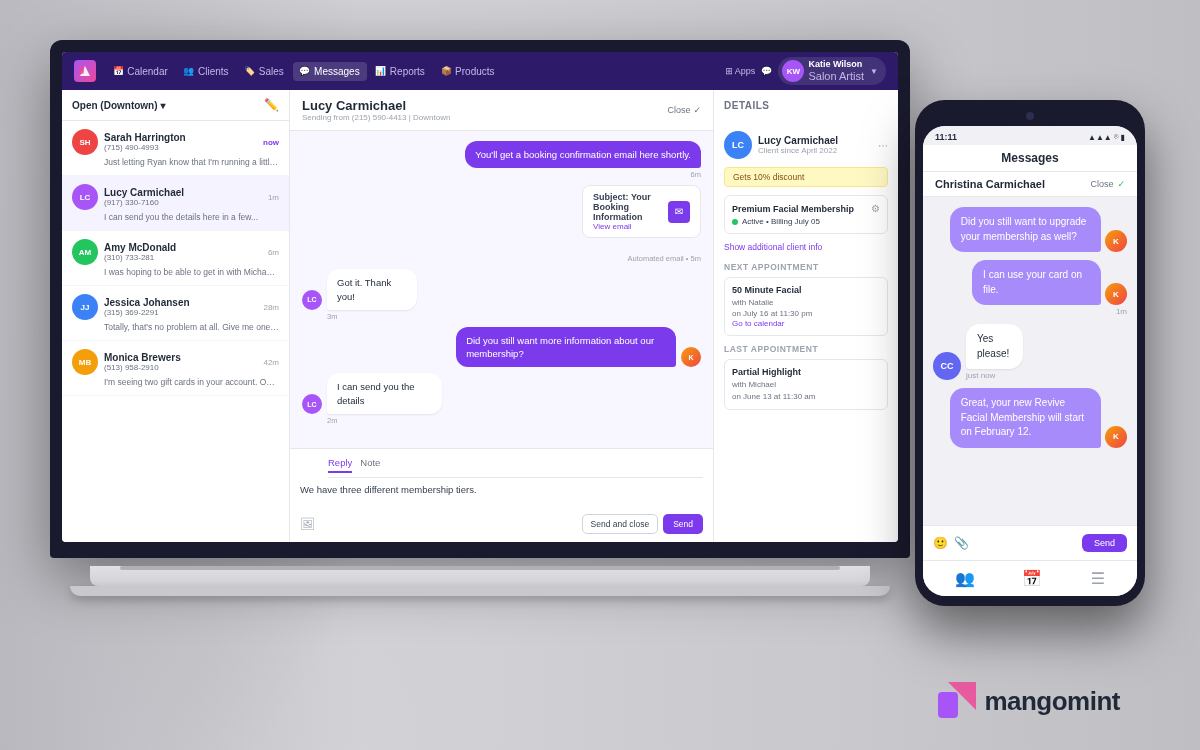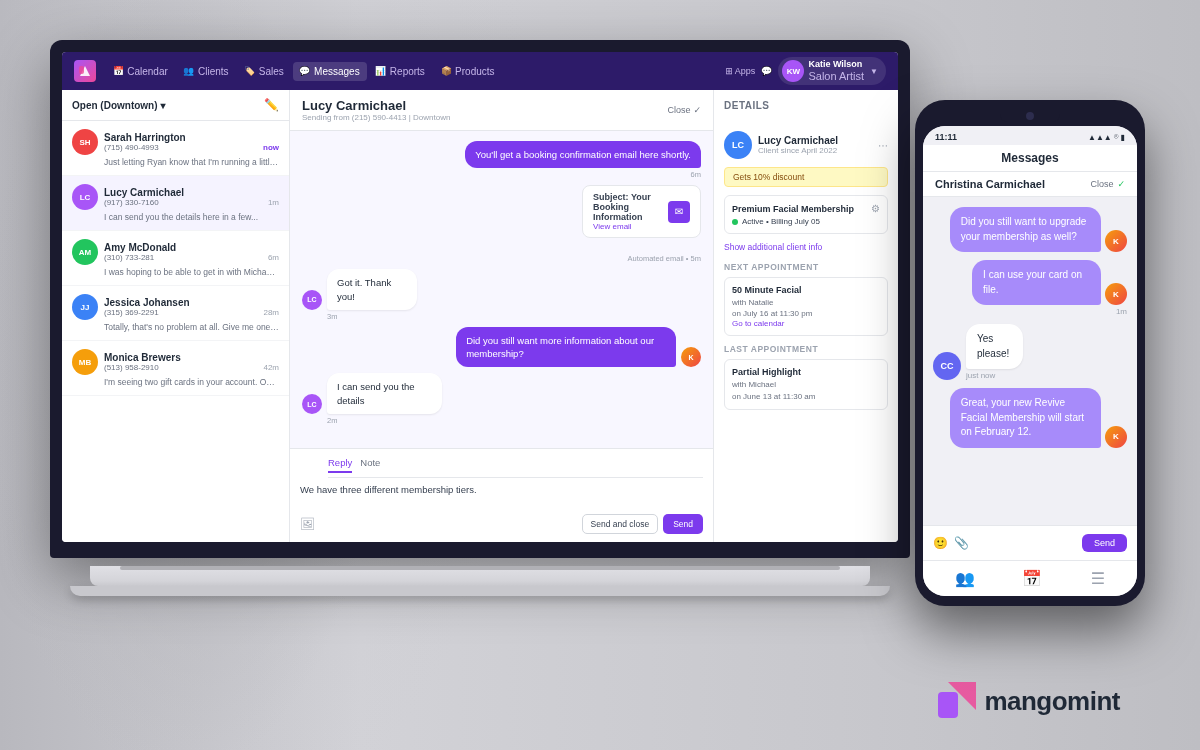--- a/index.html
+++ b/index.html
@@ -215,21 +215,21 @@
       color: white;
       font-size: 8px;
       font-weight: bold;
       flex-shrink: 0;
     }
 
     .conv-name-time {
       flex: 1;
       display: flex;
       justify-content: space-between;
-      align-items: flex-end;
+      align-items: center;
     }
 
     .conv-name {
       font-size: 10px;
       font-weight: 600;
       color: #1f2937;
     }
 
     .conv-phone {
       font-size: 8px;

